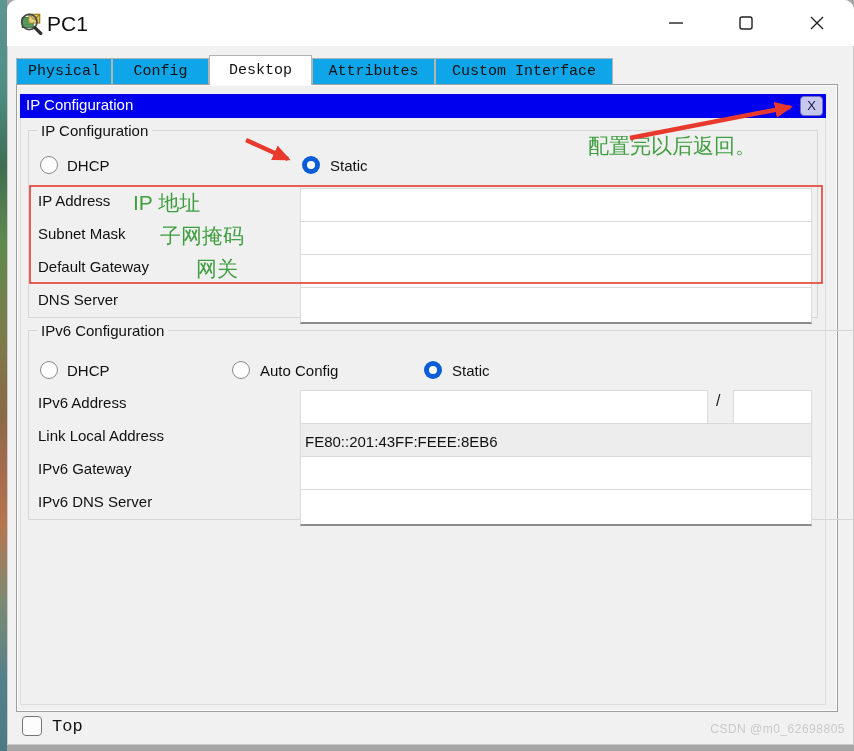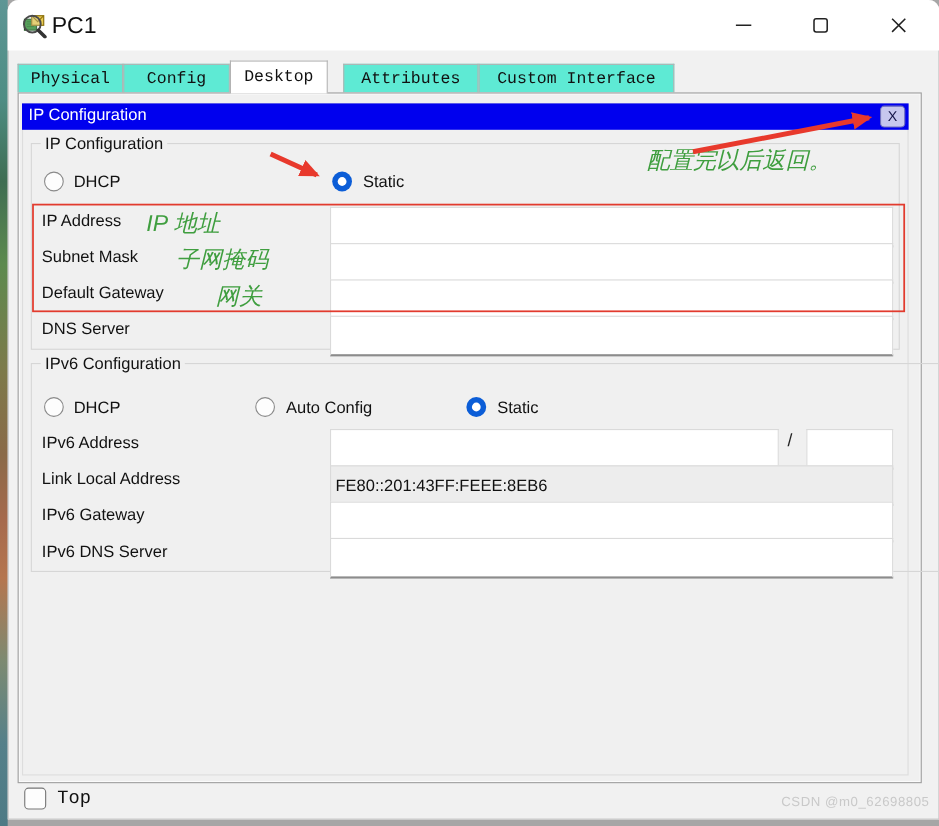--- a/index.html
+++ b/index.html
@@ -9,21 +9,21 @@
   #desktop-strip{position:absolute;left:0;top:0;width:7px;height:751px;
     background:linear-gradient(180deg,#5e9695 0%,#4e8d84 12%,#3f6d52 22%,#5d8a4e 32%,#7d7a4a 45%,#8a6a48 55%,#a66a4d 63%,#b5764f 70%,#7d8a72 80%,#55808a 90%,#4d7a85 100%);}
   
   #win{position:absolute;left:7px;top:0;width:847px;height:745px;background:#f1f1f1;
     border-radius:10px 10px 0 0;box-shadow:0 0 0 1px #c9c9c9 inset;}
   #titlebar{position:absolute;left:0;top:0;width:100%;height:46px;background:#ffffff;border-radius:10px 10px 0 0;}
   #app-title{position:absolute;left:40px;top:12px;font-size:21px;color:#101010;}
   .winbtn{position:absolute;top:9px;width:30px;height:28px;display:flex;align-items:center;justify-content:center;cursor:pointer;}
   
   .tab{position:absolute;box-sizing:border-box;border:1px solid #b3b3b3;border-bottom:none;
-    background:#5eead4;text-align:center;font-family:"Liberation Mono",monospace;font-size:15px;color:#111;cursor:pointer;}
+    background:#0ea5e9;text-align:center;font-family:"Liberation Mono",monospace;font-size:15px;color:#111;cursor:pointer;}
   .tab.inactive{top:58px;height:26px;line-height:25px;}
   .tab.active{top:55px;height:30px;line-height:29px;background:#ffffff;z-index:3;}
   
   #content{position:absolute;left:9px;top:84px;width:822px;height:628px;box-sizing:border-box;
     border:1px solid #9f9f9f;background:#f0f0f0;box-shadow:inset 0 0 0 1px rgba(255,255,255,.7);}
   
   #dlg-panel{position:absolute;left:13px;top:94px;width:806px;height:611px;box-sizing:border-box;
     border:1px solid #ddd;background:#f0f0f0;}
   #dlg-titlebar{position:absolute;left:13px;top:94px;width:806px;height:24px;background:#0000ee;z-index:2;}
   #dlg-title{position:absolute;left:6px;top:2px;color:#ffffff;font-size:15px;}
@@ -33,21 +33,21 @@
   .groupbox{position:absolute;box-sizing:border-box;border:1px solid #d6d6d6;}
   .grouplabel{position:absolute;left:8px;top:-9px;background:#f0f0f0;padding:0 4px;font-size:15px;color:#111;}
   .radio{position:absolute;width:18px;height:18px;border-radius:50%;box-sizing:border-box;cursor:pointer;}
   .radio.off{background:#fdfdfd;border:1px solid #8a8a8a;}
   .radio.on{background:#0b5dd7;}
   .radio.on::after{content:"";position:absolute;left:5px;top:5px;width:8px;height:8px;border-radius:50%;background:#fff;}
   .lbl{position:absolute;font-size:15px;color:#111;white-space:nowrap;}
   .field{position:absolute;height:37px;box-sizing:border-box;background:#fff;border:1px solid #dadada;
     border-bottom:2px solid #8c8c8c;font-family:"Liberation Sans",sans-serif;font-size:15px;color:#111;padding:4px 4px;outline:none;}
   .field.readonly{background:#ededed;}
-  .green-note{position:absolute;font-size:21px;color:#3f9e3f;white-space:nowrap;font-style:italic;}
+  .green-note{position:absolute;font-size:21px;color:#3f9e3f;white-space:nowrap;}
   #annot-svg{position:absolute;left:0;top:0;width:854px;height:751px;pointer-events:none;z-index:6;}
   #chk-top{position:absolute;left:15px;top:716px;width:20px;height:20px;box-sizing:border-box;
     border:1px solid #767676;border-radius:4px;background:#fdfdfd;cursor:pointer;}
   #chk-top-label{position:absolute;left:45px;top:717px;font-family:"Liberation Mono",monospace;font-size:17px;color:#111;}
   #watermark{position:absolute;right:9px;top:722px;font-size:12px;color:#c9c9c9;letter-spacing:.5px;}
   svg{display:block;}
 </style>
 </head>
 <body>
 
@@ -80,21 +80,21 @@
       </div>
       <div class="winbtn" style="left:795px;">
         <svg width="16" height="16" viewBox="0 0 16 16">
             <path d="M2 2 L14 14 M14 2 L2 14" stroke="#222" stroke-width="1.4"></path>
           </svg>
       </div>
     </div>
 
     <div class="tab inactive" style="left:9px;width:96px;"><span>Physical</span></div>
     <div class="tab inactive" style="left:105px;width:97px;"><span>Config</span></div>
-    <div class="tab active" style="left:202px;width:89px;"><span>Desktop</span></div>
+    <div class="tab active" style="left:202px;width:103px;"><span>Desktop</span></div>
     <div class="tab inactive" style="left:305px;width:123px;"><span>Attributes</span></div>
     <div class="tab inactive" style="left:428px;width:178px;"><span>Custom Interface</span></div>
 
     <div id="content"></div>
 
     <div id="dlg-panel"></div>
     <div id="dlg-titlebar">
       <span id="dlg-title">IP Configuration</span>
       <div id="dlg-close">X</div>
     </div>

